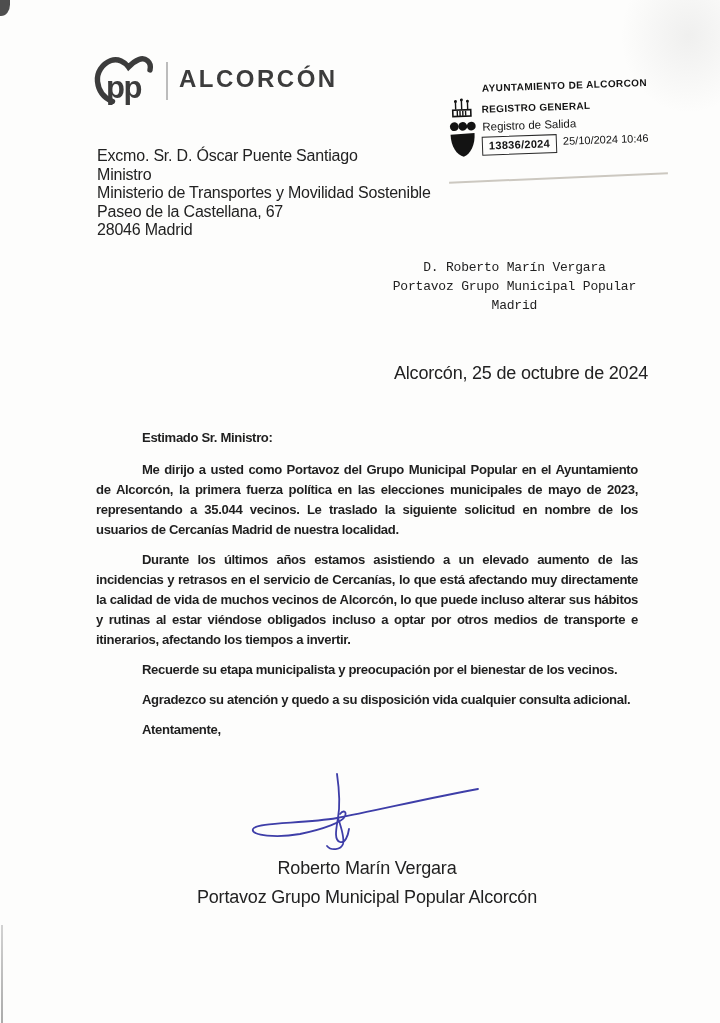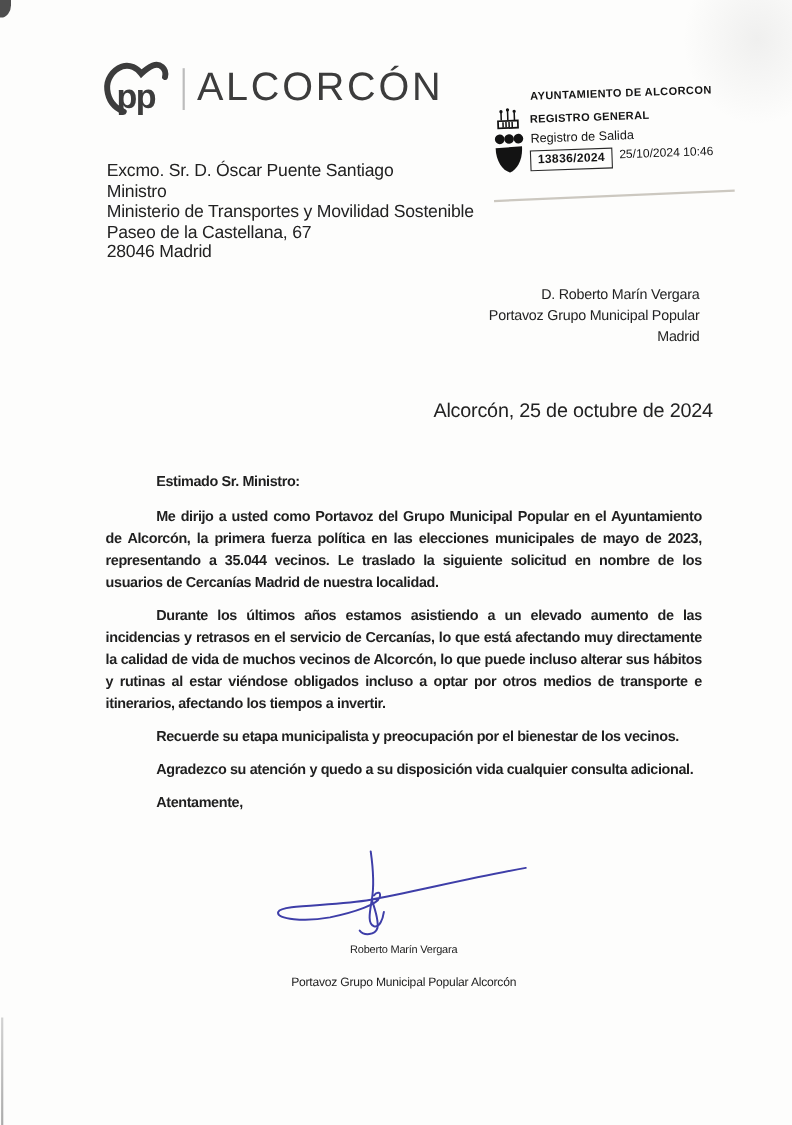--- a/index.html
+++ b/index.html
@@ -28,57 +28,57 @@
   }
   .stamp-underline{
     position:absolute;left:449px;top:177px;width:219px;height:1.5px;
     background:#ccc8c0;transform:rotate(-2.5deg);
   }
   
   .letterhead{position:absolute;left:93px;top:54px;display:flex;align-items:center;}
   .logo-mark-svg{display:block;}
   .logo-divider{width:2px;height:38px;background:var(--divider);margin:0 11px 0 9px;}
   .logo-city{
-    font-size:36px;font-weight:400;color:var(--logo);letter-spacing:2.5px;
+    font-size:24px;font-weight:700;color:var(--logo);letter-spacing:2.5px;
     transform:translateY(-2px);
   }
   
   .stamp{
     position:absolute;left:448px;top:80px;width:222px;color:var(--stamp);
     transform:rotate(-2deg);transform-origin:50% 50%;
   }
   .stamp-crest{position:absolute;left:-2px;top:13px;}
   .stamp-l1{font-size:10px;font-weight:700;letter-spacing:.4px;margin-left:35px;white-space:nowrap;}
   .stamp-l2{font-size:10px;font-weight:700;letter-spacing:.3px;margin-left:34px;margin-top:10px;white-space:nowrap;}
   .stamp-l3{font-size:11.5px;margin-left:34px;margin-top:6px;white-space:nowrap;}
   .stamp-row{display:flex;align-items:center;margin-left:33px;margin-top:4px;gap:6px;}
   .stamp-number{
     border:1.8px solid #2a2a2a;padding:2px 6px 3px 6px;font-size:11px;font-weight:700;
     letter-spacing:.3px;white-space:nowrap;
   }
   .stamp-datetime{font-size:11px;white-space:nowrap;transform:translateY(-3px);}
   
   .recipient{position:absolute;left:97px;top:147px;font-size:16px;line-height:18.5px;letter-spacing:-.2px;}
-  .sender{position:absolute;right:84px;top:259px;text-align:right;font-size:13px;line-height:18.8px;letter-spacing:-.2px;}
+  .sender{position:absolute;right:84px;top:259px;text-align:center;font-size:13px;line-height:18.8px;letter-spacing:-.2px;font-family:Liberation Mono, monospace;}
   .dateline{position:absolute;right:72px;top:363px;font-size:18px;letter-spacing:-.2px;}
   
   .letter-body{
     position:absolute;left:96px;top:428px;width:542px;
     font-size:13.1px;line-height:20px;letter-spacing:-.35px;text-align:justify;
     color:#1f1f1f;
     font-weight:bold;
   }
   .letter-body p{text-indent:46px;margin-bottom:10px;}
   .letter-body p.salutation{margin-bottom:12px;text-align:left;}
   .letter-body p.closing{margin-top:0;text-align:left;}
   
   .signature-svg{position:absolute;left:248px;top:770px;}
   .signature-svg path{stroke:var(--ink-blue);fill:none;stroke-width:1.8;stroke-linecap:round;}
-  .sig-name{position:absolute;left:96px;top:858px;width:542px;text-align:center;font-size:10px;letter-spacing:-.2px;}
-  .sig-title{position:absolute;left:96px;top:887px;width:542px;text-align:center;font-size:11px;letter-spacing:-.2px;}
+  .sig-name{position:absolute;left:96px;top:858px;width:542px;text-align:center;font-size:18px;letter-spacing:-.2px;}
+  .sig-title{position:absolute;left:96px;top:887px;width:542px;text-align:center;font-size:18px;letter-spacing:-.2px;}
   
   .crest-stroke{stroke:#131313;fill:none;}
   .crest-fill{fill:#131313;stroke:none;}
   .pp-arc{stroke:var(--logo);fill:none;stroke-width:5.4;stroke-linecap:round;}
   .pp-text{font-family:"Liberation Sans",sans-serif;font-weight:700;font-size:31px;letter-spacing:-1.5px;fill:var(--logo);}
 </style>
 </head>
 <body>
 
 <div class="page">

